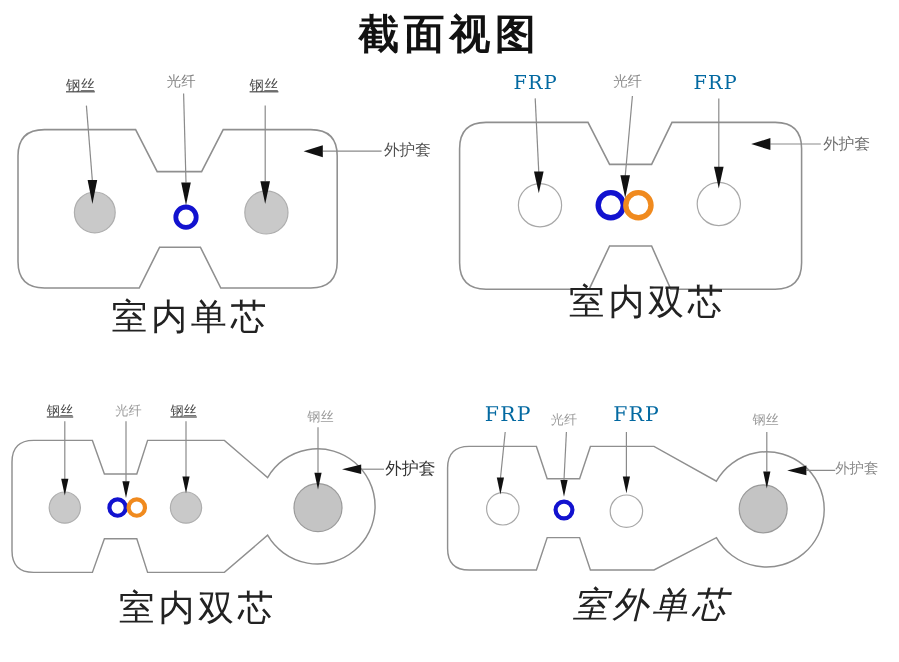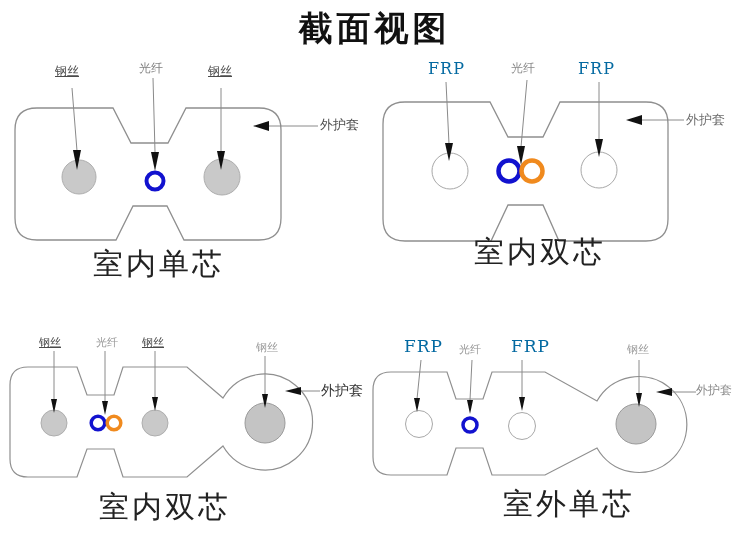--- a/index.html
+++ b/index.html
@@ -25,21 +25,21 @@
   .p-d1-wr{left:208px;top:63px;}  .p-d1-s{left:320px;top:116px;}
   .p-d1-c{left:93px;top:244px;}
   .p-d2-fl{left:428px;top:59px;}  .p-d2-f{left:511px;top:60px;color:#8a8a8a;}
   .p-d2-fr{left:578px;top:59px;}  .p-d2-s{left:686px;top:111px;}
   .p-d2-c{left:474px;top:232px;}
   .p-d3-wl{left:39px;top:335px;}  .p-d3-f{left:96px;top:335px;}
   .p-d3-wr{left:142px;top:335px;} .p-d3-m{left:256px;top:340px;}
   .p-d3-s{left:321px;top:382px;}  .p-d3-c{left:99px;top:487px;}
   .p-d4-fl{left:404px;top:336px;} .p-d4-f{left:459px;top:342px;}
   .p-d4-fr{left:511px;top:336px;} .p-d4-m{left:627px;top:342px;}
-  .p-d4-s{left:696px;top:382px;}  .p-d4-c{left:503px;top:484px;}
+  .p-d4-s{left:696px;top:382px;}  .p-d4-c{left:477px;top:484px;font-style:italic;}
 </style>
 </head>
 <body>
 
 <div class="stage">
 
   <svg width="749" height="552" viewBox="0 0 749 552">
 
     <g fill="none" stroke="#8f8f8f" stroke-width="1.3">
       <path d="M 37 108 H 113 L 131 143 H 168 L 186 108 H 259 Q 281 108 281 130 V 218 Q 281 240 259 240 H 184 L 167 206 H 133 L 116 240 H 37 Q 15 240 15 218 V 130 Q 15 108 37 108 Z"></path>

